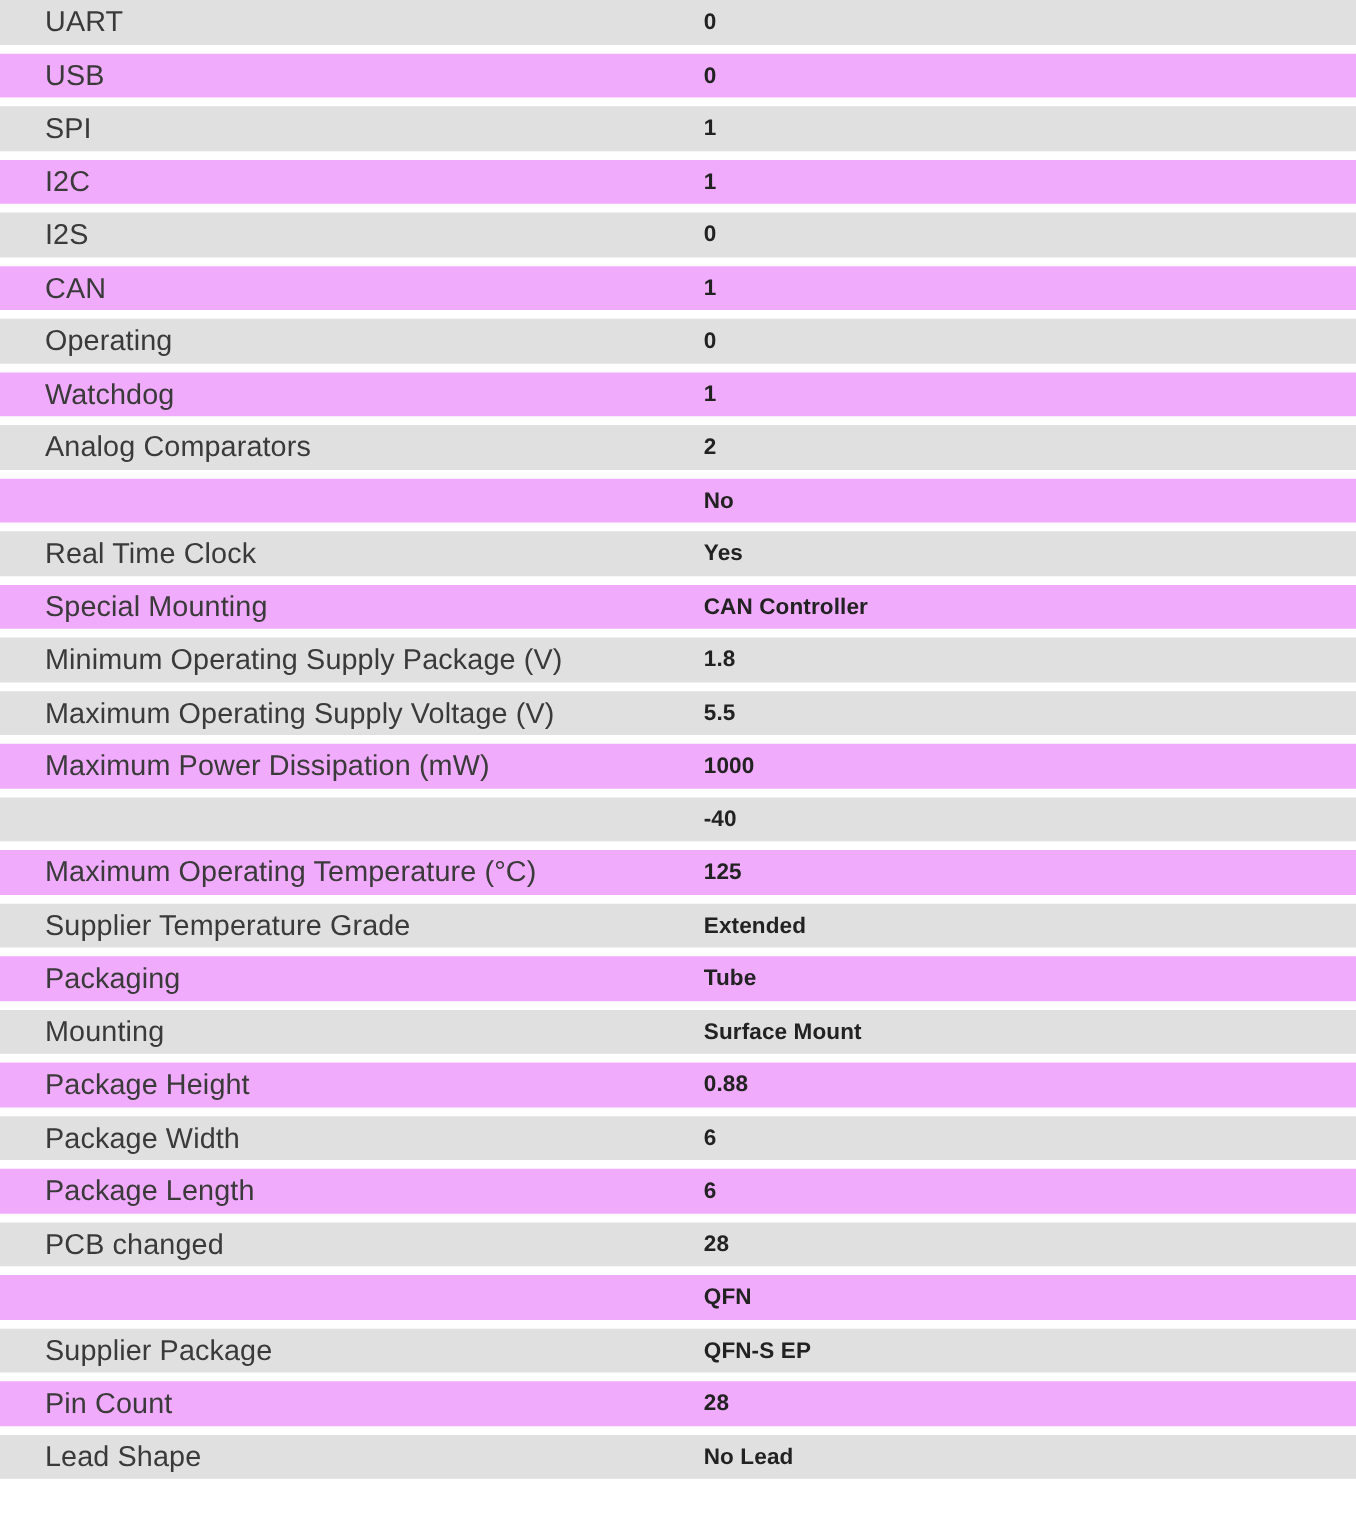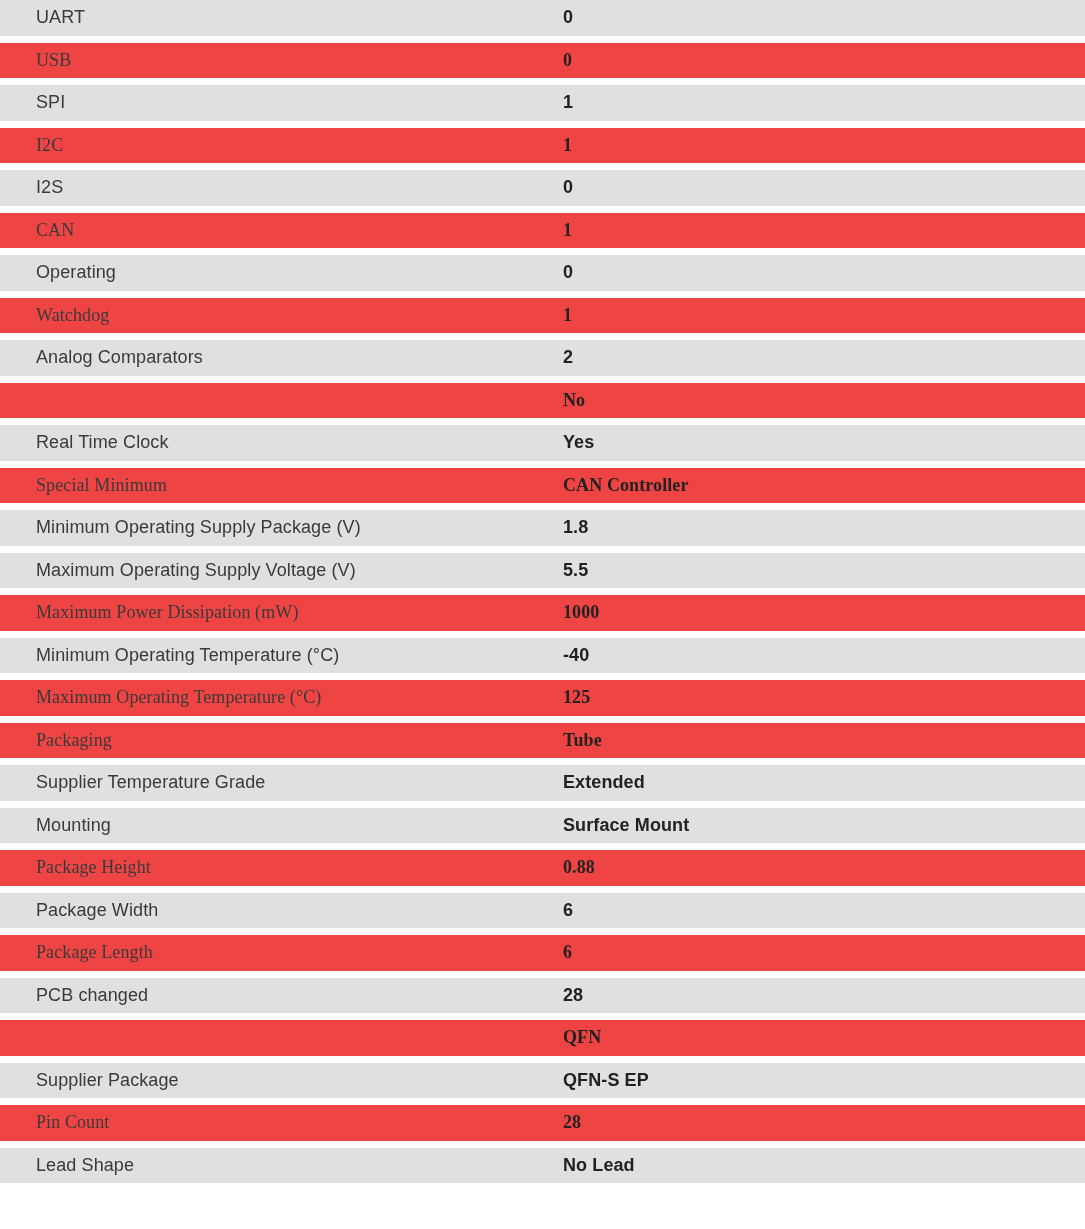--- a/index.html
+++ b/index.html
@@ -18,31 +18,30 @@
     width: 100%;
     height: 35.5px;
     margin-bottom: 7px;
     display: flex;
     align-items: center;
   }
   .row.gray {
     background: var(--row-alt-bg, #e0e0e0);
   }
   .row.white {
-    background: #ef4444;
-    font-family: Liberation Serif, serif;
+    background: #f0abfc;
   }
   .label {
     position: absolute;
     left: 36px;
     top: 0;
     height: 100%;
     display: flex;
     align-items: center;
-    font-size: 18px;
+    font-size: 23px;
     font-weight: 400;
     letter-spacing: 0.1px;
     color: var(--label-color, #3a3a3a);
     white-space: nowrap;
   }
   .value {
     position: absolute;
     left: 563px;
     top: 0;
     height: 100%;
@@ -107,61 +106,60 @@
   <div class="row white">
     <div class="value">No</div>
   </div>
 
   <div class="row gray">
     <div class="label">Real Time Clock</div>
     <div class="value">Yes</div>
   </div>
 
   <div class="row white">
-    <div class="label">Special Minimum</div>
+    <div class="label">Special Mounting</div>
     <div class="value">CAN Controller</div>
   </div>
 
   <div class="row gray">
     <div class="label">Minimum Operating Supply Package (V)</div>
     <div class="value">1.8</div>
   </div>
 
 
   <div class="row gray">
     <div class="label">Maximum Operating Supply Voltage (V)</div>
     <div class="value">5.5</div>
   </div>
 
   <div class="row white">
     <div class="label">Maximum Power Dissipation (mW)</div>
     <div class="value">1000</div>
   </div>
 
   <div class="row gray">
-    <div class="label">Minimum Operating Temperature (°C)</div>
     <div class="value">-40</div>
   </div>
 
   <div class="row white">
     <div class="label">Maximum Operating Temperature (°C)</div>
     <div class="value">125</div>
   </div>
 
+  <div class="row gray">
+    <div class="label">Supplier Temperature Grade</div>
+    <div class="value">Extended</div>
+  </div>
+
   <div class="row white">
     <div class="label">Packaging</div>
     <div class="value">Tube</div>
   </div>
 
   <div class="row gray">
-    <div class="label">Supplier Temperature Grade</div>
-    <div class="value">Extended</div>
-  </div>
-
-  <div class="row gray">
     <div class="label">Mounting</div>
     <div class="value">Surface Mount</div>
   </div>
 
   <div class="row white">
     <div class="label">Package Height</div>
     <div class="value">0.88</div>
   </div>
 
   <div class="row gray">

